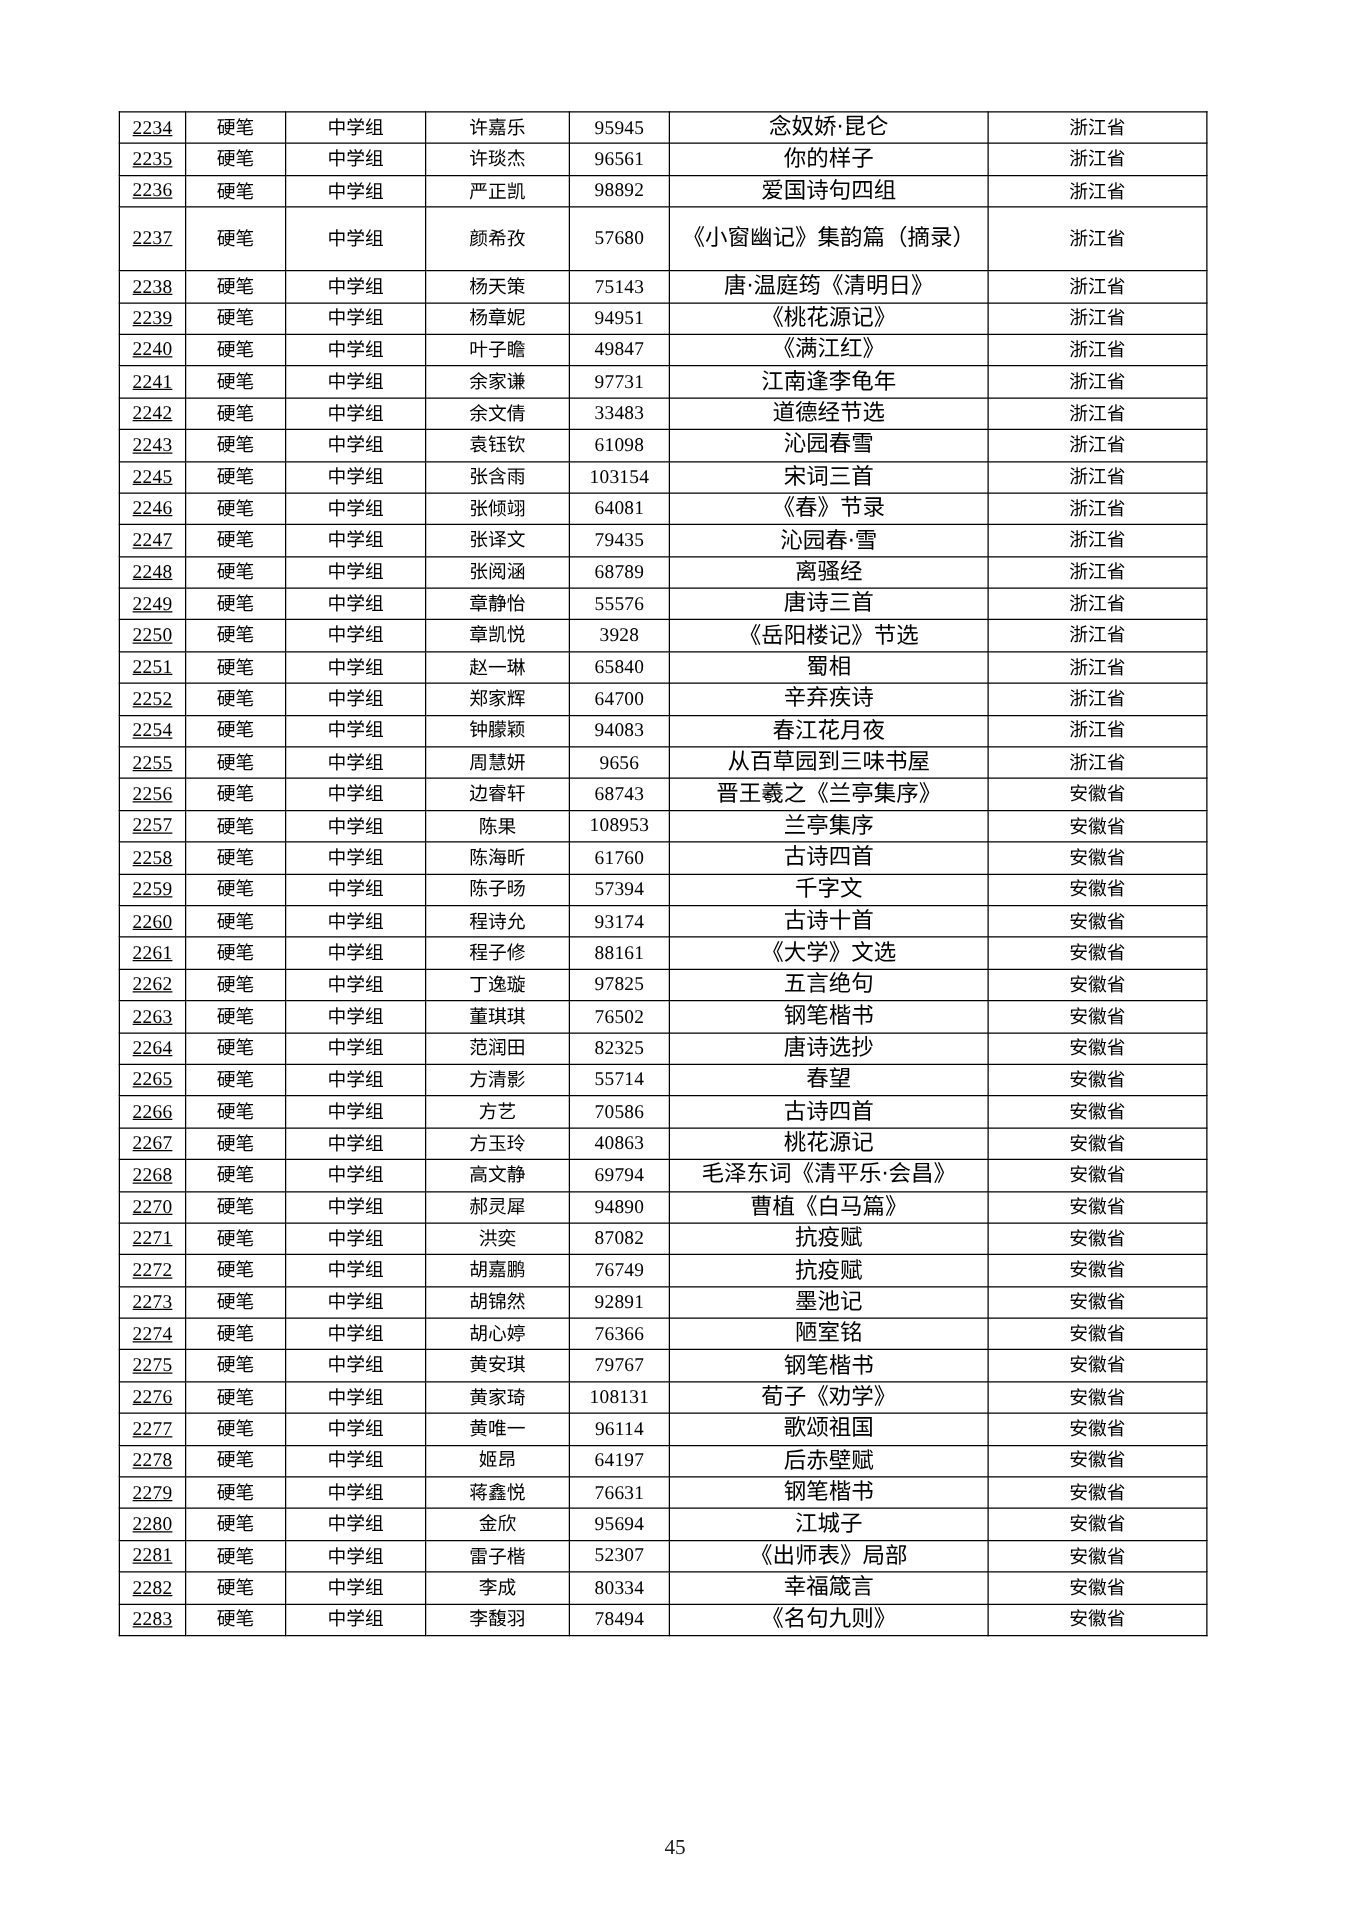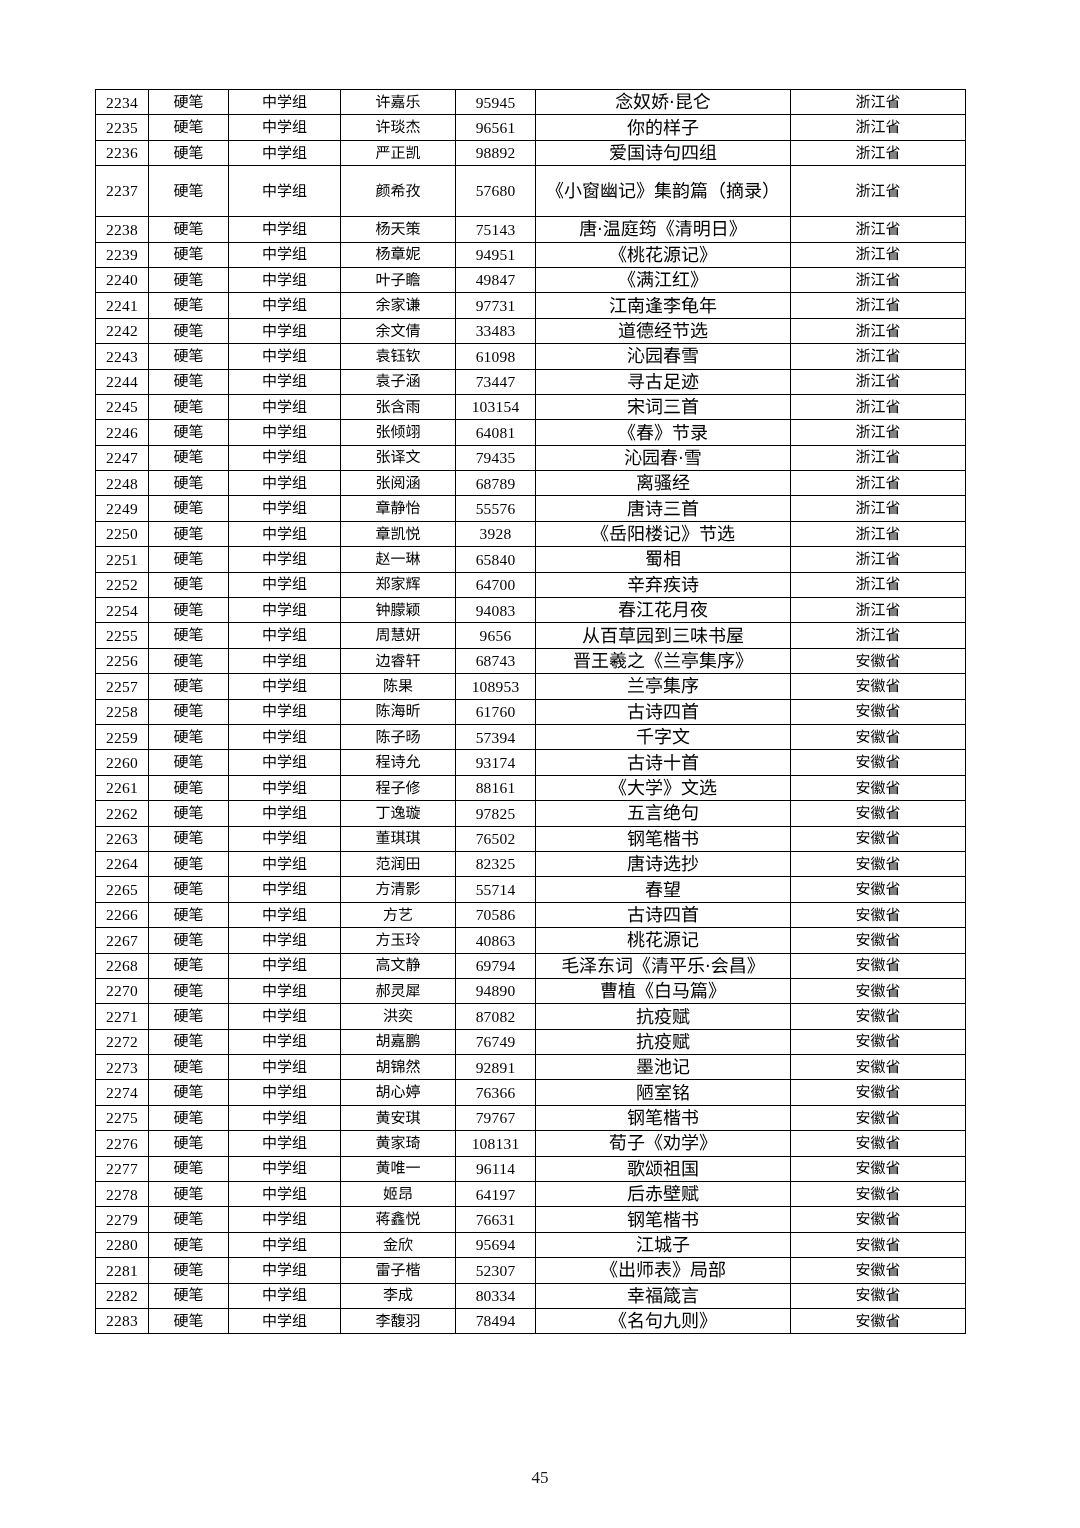--- a/index.html
+++ b/index.html
@@ -52,21 +52,21 @@
   table.roster td {
     border: 1.15px solid #000000;
     padding: 0;
     height: 24.4px;
     vertical-align: middle;
     text-align: center;
     white-space: nowrap;
     overflow: hidden;
   }
 
-  td.cell-id    { font-family: "Liberation Serif", serif; letter-spacing: 0.2px; }
+  td.cell-id    { font-family: "Liberation Serif", serif; letter-spacing: 0.2px; text-decoration: underline; }
   td.cell-num   { font-family: "Liberation Serif", serif; letter-spacing: 0.2px; }
   td.cell-cat,
   td.cell-group,
   td.cell-name,
   td.cell-prov  { font-family: "DejaVu Sans", "Liberation Sans", sans-serif; font-size: 15px; }
 
   td.cell-work {
     text-align: left;
     padding-left: 5px;
     white-space: normal;
@@ -190,29 +190,20 @@
           <tr>
             <td class="cell-id">2243</td>
             <td class="cell-cat">硬笔</td>
             <td class="cell-group">中学组</td>
             <td class="cell-name">袁钰钦</td>
             <td class="cell-num">61098</td>
             <td class="cell-work">沁园春雪</td>
             <td class="cell-prov">浙江省</td>
           </tr>
           <tr>
-            <td class="cell-id">2244</td>
-            <td class="cell-cat">硬笔</td>
-            <td class="cell-group">中学组</td>
-            <td class="cell-name">袁子涵</td>
-            <td class="cell-num">73447</td>
-            <td class="cell-work">寻古足迹</td>
-            <td class="cell-prov">浙江省</td>
-          </tr>
-          <tr>
             <td class="cell-id">2245</td>
             <td class="cell-cat">硬笔</td>
             <td class="cell-group">中学组</td>
             <td class="cell-name">张含雨</td>
             <td class="cell-num">103154</td>
             <td class="cell-work">宋词三首</td>
             <td class="cell-prov">浙江省</td>
           </tr>
           <tr>
             <td class="cell-id">2246</td>

